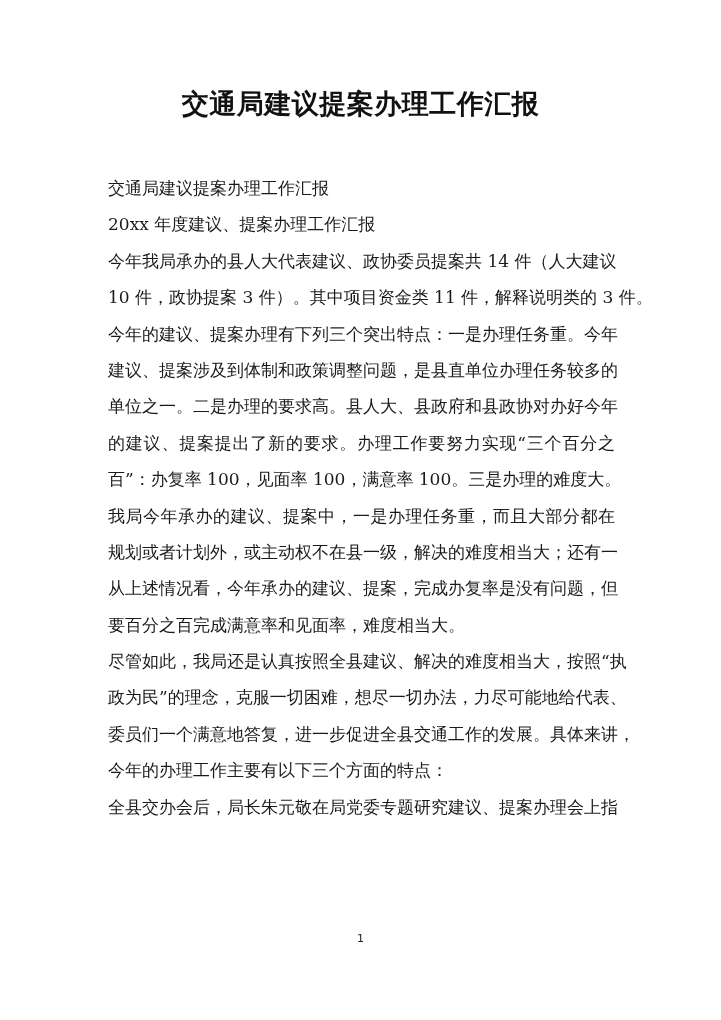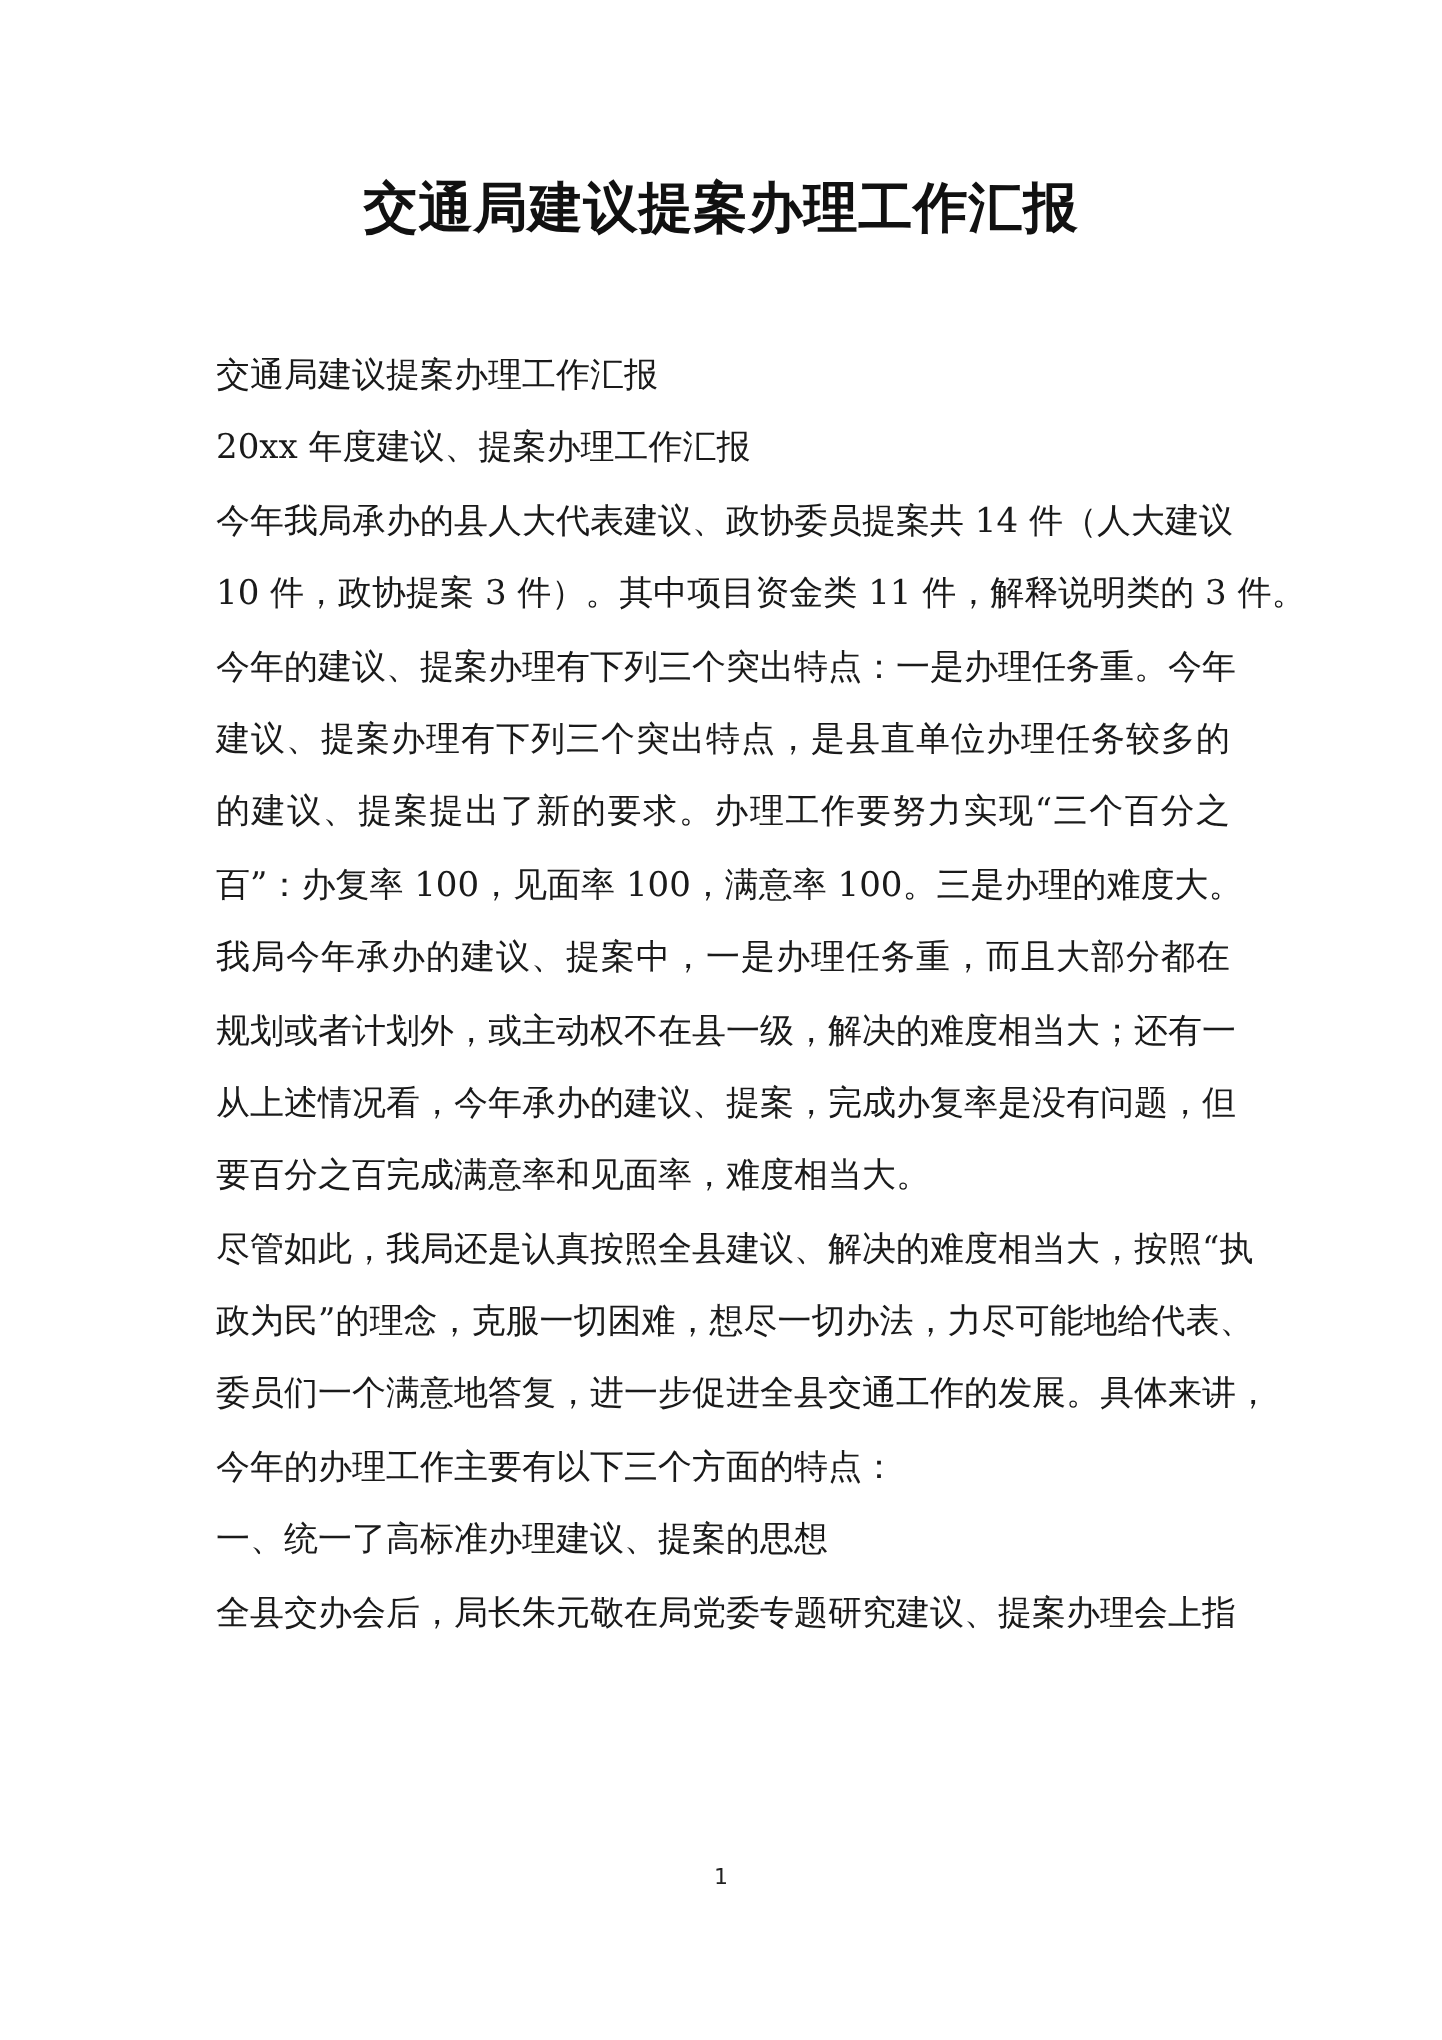--- a/index.html
+++ b/index.html
@@ -35,29 +35,29 @@
 
 <div class="page">
   <div class="title">交通局建议提案办理工作汇报</div>
 
   <div class="body" id="body">
       <div class="line last">交通局建议提案办理工作汇报</div>
       <div class="line last">20xx 年度建议、提案办理工作汇报</div>
       <div class="line">今年我局承办的县人大代表建议、政协委员提案共 14 件（人大建议</div>
       <div class="line last">10 件，政协提案 3 件）。其中项目资金类 11 件，解释说明类的 3 件。</div>
       <div class="line">今年的建议、提案办理有下列三个突出特点：一是办理任务重。今年</div>
-      <div class="line">建议、提案办理有下列三个突出特点，是县直单位办理任务较多的</div>
+      <div class="line">建议、提案涉及到体制和政策调整问题，是县直单位办理任务较多的</div>
+      <div class="line">单位之一。二是办理的要求高。县人大、县政府和县政协对办好今年</div>
       <div class="line">的建议、提案提出了新的要求。办理工作要努力实现“三个百分之</div>
       <div class="line">百”：办复率 100，见面率 100，满意率 100。三是办理的难度大。</div>
       <div class="line">我局今年承办的建议、提案中，一是办理任务重，而且大部分都在</div>
       <div class="line">规划或者计划外，或主动权不在县一级，解决的难度相当大；还有一</div>
       <div class="line">从上述情况看，今年承办的建议、提案，完成办复率是没有问题，但</div>
       <div class="line last">要百分之百完成满意率和见面率，难度相当大。</div>
       <div class="line">尽管如此，我局还是认真按照全县建议、解决的难度相当大，按照“执</div>
       <div class="line">政为民”的理念，克服一切困难，想尽一切办法，力尽可能地给代表、</div>
       <div class="line">委员们一个满意地答复，进一步促进全县交通工作的发展。具体来讲，</div>
       <div class="line last">今年的办理工作主要有以下三个方面的特点：</div>
-      <div class="line last">一、统一了高标准办理建议、提案的思想</div>
       <div class="line">全县交办会后，局长朱元敬在局党委专题研究建议、提案办理会上指</div>
     </div>
 
   <div class="page-number">1</div>
 </div>
 
 </body></html>

